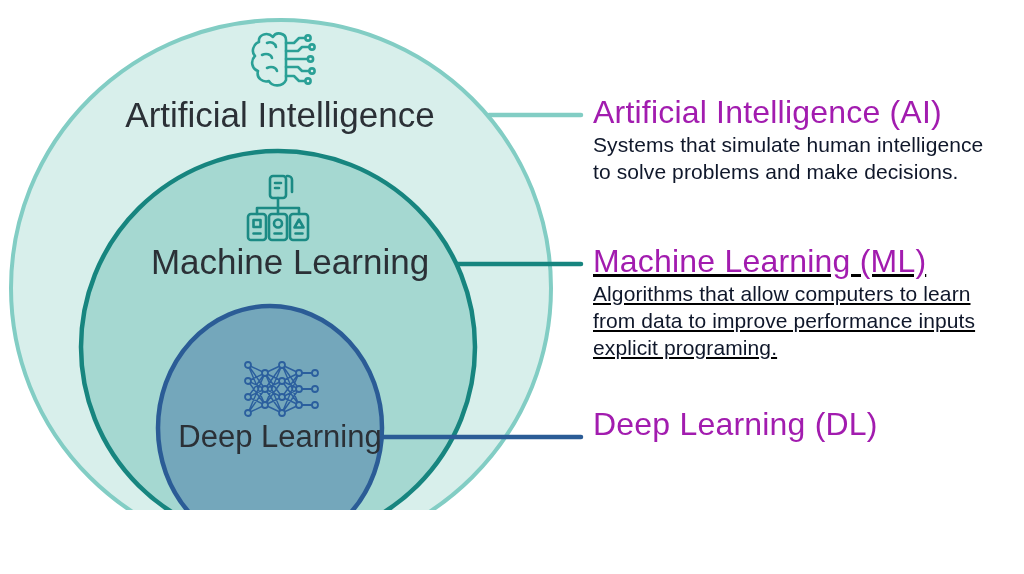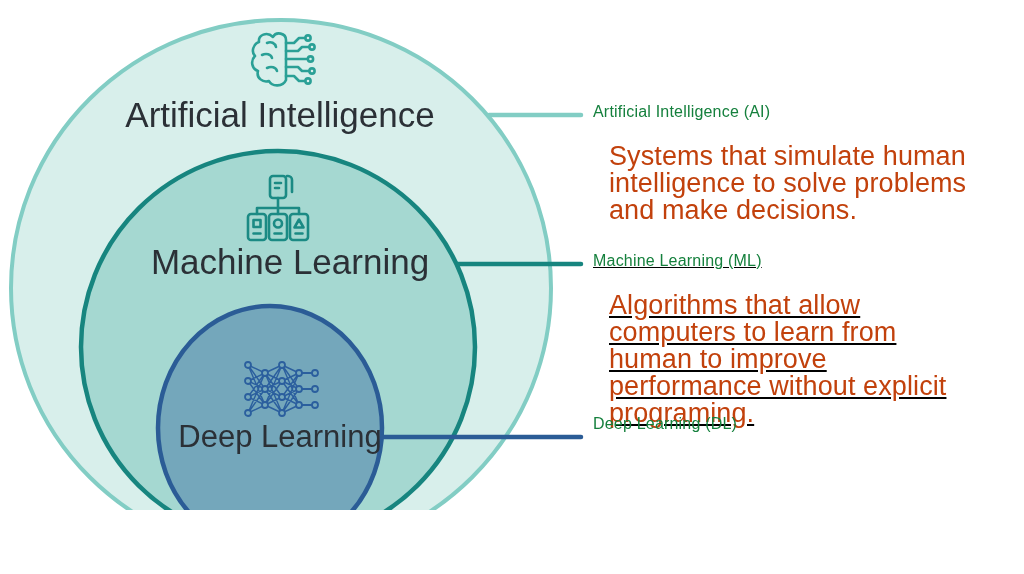--- a/index.html
+++ b/index.html
@@ -24,32 +24,32 @@
     left: 593px;
     top: 0;
     width: 406px;
   }
   .legend-entry { position: absolute; left: 0; width: 406px; }
   .legend-entry.entry-ai { top: 97px; }
   .legend-entry.entry-ml { top: 246px; text-decoration: underline; }
   .legend-entry.entry-dl { top: 409px; }
   .legend-heading {
     margin: 0 0 4px 0;
-    font-size: 16px;
+    font-size: 32px;
     line-height: 30px;
     font-weight: 500;
-    color: #15803d;
+    color: #a21caf;
     letter-spacing: 0.2px;
   }
   .legend-body {
-    margin: 16px;
-    font-size: 27px;
+    margin: 0;
+    font-size: 21px;
     line-height: 27px;
     font-weight: 400;
-    color: #c2410c;
+    color: #0f172a;
     letter-spacing: 0.1px;
   }
 </style>
 </head>
 <body>
 
 <div class="stage">
 
   <svg class="venn-svg" width="1024" height="574" viewBox="0 0 1024 574">
 
@@ -121,20 +121,20 @@
     <text class="circle-label dl" x="280" y="447" text-anchor="middle">Deep Learning</text>
   </svg>
 
   <div class="legend">
     <div class="legend-entry entry-ai">
       <h2 class="legend-heading">Artificial Intelligence (AI)</h2>
       <p class="legend-body">Systems that simulate human intelligence to solve problems and make decisions.</p>
     </div>
     <div class="legend-entry entry-ml">
       <h2 class="legend-heading">Machine Learning (ML)</h2>
-      <p class="legend-body">Algorithms that allow computers to learn from human to improve performance without explicit programing.</p>
+      <p class="legend-body">Algorithms that allow computers to learn from data to improve performance inputs explicit programing.</p>
     </div>
     <div class="legend-entry entry-dl">
       <h2 class="legend-heading">Deep Learning (DL)</h2>
     </div>
   </div>
 
 </div>
 
 </body></html>

